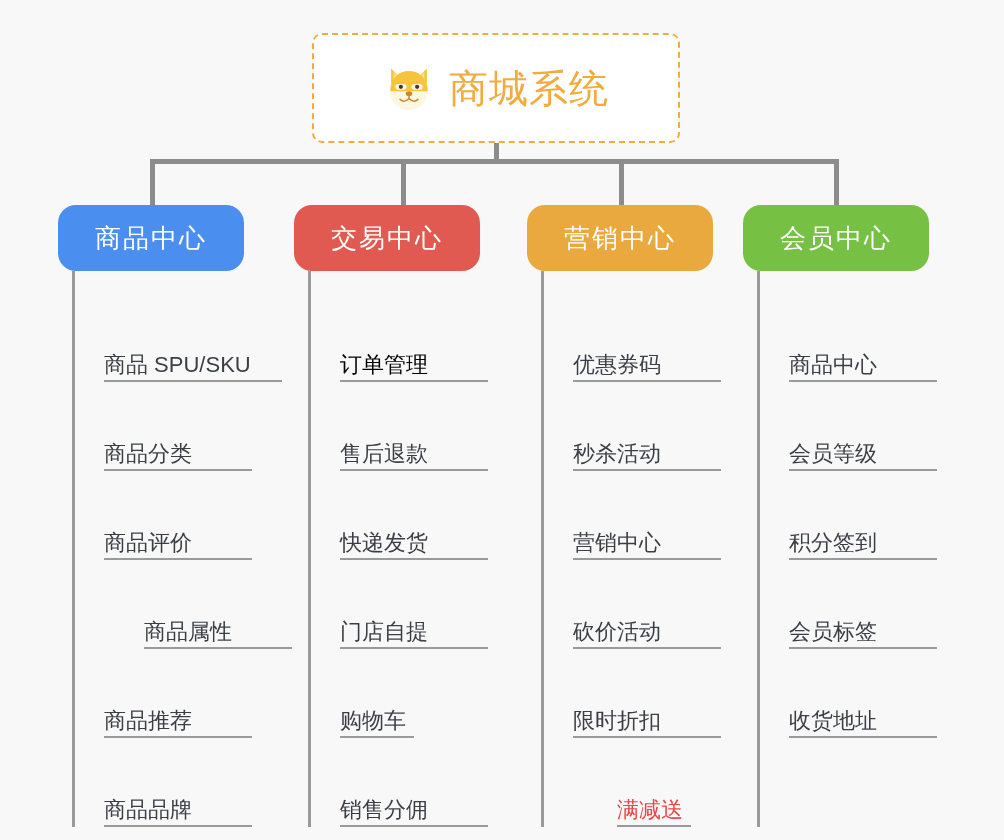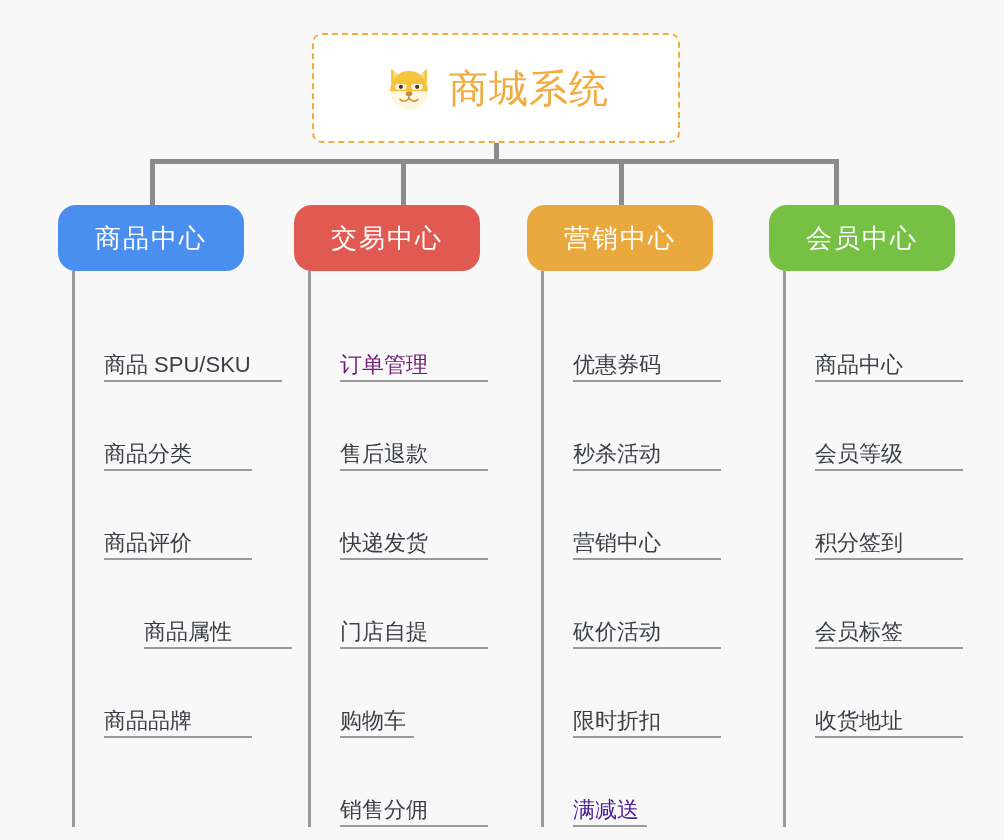--- a/index.html
+++ b/index.html
@@ -170,33 +170,36 @@
       <div class="leaf-item">
           <span class="leaf-label norm" style="border-bottom-color: rgb(154, 154, 154); color: rgb(59, 63, 69);">商品分类</span>
         </div>
       <div class="leaf-item">
           <span class="leaf-label norm" style="border-bottom-color: rgb(154, 154, 154); color: rgb(59, 63, 69);">商品评价</span>
         </div>
       <div class="leaf-item">
           <span class="leaf-label norm" style="border-bottom-color: rgb(154, 154, 154); color: rgb(59, 63, 69); margin-left: 40px;">商品属性</span>
         </div>
       <div class="leaf-item">
+          <span class="leaf-label norm" style="border-bottom-color: rgb(154, 154, 154); color: rgb(59, 63, 69);">商品推荐</span>
+        </div>
+      <div class="leaf-item">
           <span class="leaf-label norm" style="border-bottom-color: rgb(154, 154, 154); color: rgb(59, 63, 69);">商品品牌</span>
         </div>
     </div>
   </div>
 
   <div class="column" style="left:294px; width:186px;font-family:Liberation Serif, serif;">
     <div class="cat-box" style="background: rgb(224, 90, 82);">
       <span>交易中心</span>
     </div>
     <div class="leaf-list">
       <div class="trunk" style="height: 556px; background: rgb(154, 154, 154);"></div>
       <div class="leaf-item">
-          <span class="leaf-label norm" style="border-bottom-color: rgb(154, 154, 154); color: #701a75;">订单管理</span>
+          <span class="leaf-label norm" style="border-bottom-color: rgb(154, 154, 154); color: #000000;">订单管理</span>
         </div>
       <div class="leaf-item">
           <span class="leaf-label norm" style="border-bottom-color: rgb(154, 154, 154); color: rgb(59, 63, 69); margin-top: 43px;">售后退款</span>
         </div>
       <div class="leaf-item">
           <span class="leaf-label norm" style="border-bottom-color: rgb(154, 154, 154); color: rgb(59, 63, 69);">快递发货</span>
         </div>
       <div class="leaf-item">
           <span class="leaf-label norm" style="border-bottom-color: rgb(154, 154, 154); color: rgb(59, 63, 69);">门店自提</span>
         </div>
@@ -224,26 +227,26 @@
       <div class="leaf-item">
           <span class="leaf-label norm" style="border-bottom-color: rgb(154, 154, 154); color: rgb(59, 63, 69);">营销中心</span>
         </div>
       <div class="leaf-item">
           <span class="leaf-label norm" style="border-bottom-color: rgb(154, 154, 154); color: rgb(59, 63, 69);">砍价活动</span>
         </div>
       <div class="leaf-item">
           <span class="leaf-label norm" style="border-bottom-color: rgb(154, 154, 154); color: rgb(59, 63, 69);">限时折扣</span>
         </div>
       <div class="leaf-item">
-          <span class="leaf-label" style="border-bottom-color: rgb(154, 154, 154); color: #4c1d95;">满减送</span>
-        </div>
-    </div>
-  </div>
-
-  <div class="column" style="left:769px; width:186px;">
+          <span class="leaf-label" style="border-bottom-color: rgb(154, 154, 154); color: #ef4444; margin-left: 44px;">满减送</span>
+        </div>
+    </div>
+  </div>
+
+  <div class="column" style="left:743px; width:186px;">
     <div class="cat-box" style="background: rgb(118, 192, 67);">
       <span>会员中心</span>
     </div>
     <div class="leaf-list">
       <div class="trunk" style="height: 556px; background: rgb(154, 154, 154);"></div>
       <div class="leaf-item">
           <span class="leaf-label norm" style="border-bottom-color: rgb(154, 154, 154); color: rgb(59, 63, 69);">商品中心</span>
         </div>
       <div class="leaf-item">
           <span class="leaf-label norm" style="border-bottom-color: rgb(154, 154, 154); color: rgb(59, 63, 69);">会员等级</span>

